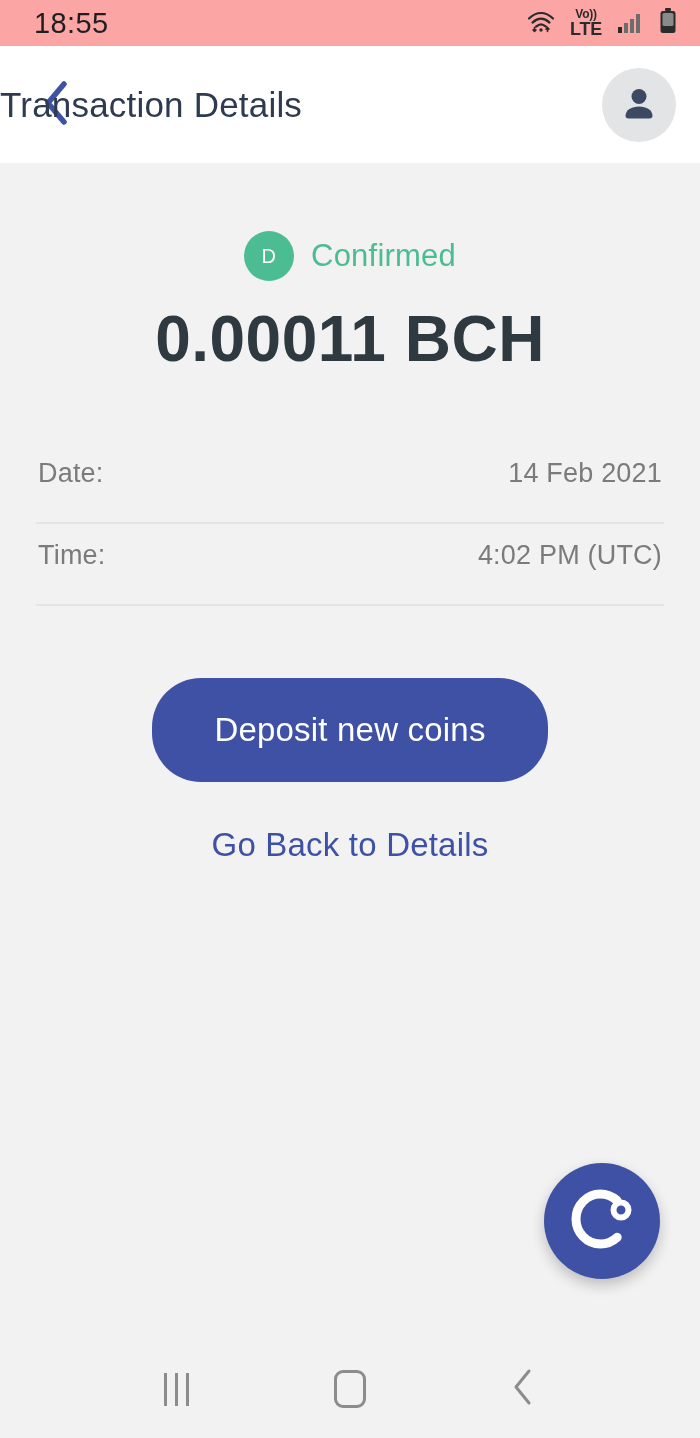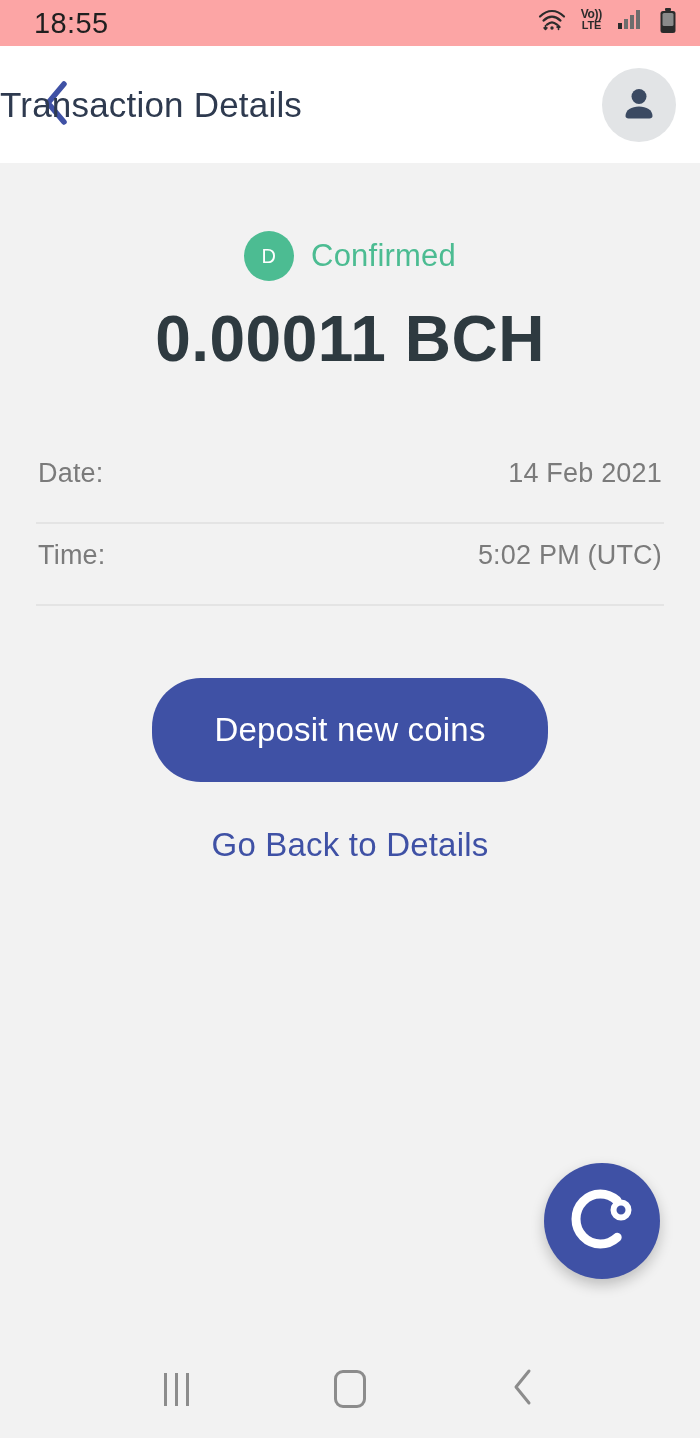--- a/index.html
+++ b/index.html
@@ -24,29 +24,29 @@
     justify-content: space-between;
     padding: 0 22px 0 34px;
     flex: 0 0 46px;
   }
   .status-time {
     color: #1f1f1f;
     font-size: 29px;
     letter-spacing: 0.4px;
     font-family: "Liberation Sans", sans-serif;
   }
-  .status-icons { display: flex; align-items: flex-start; gap: 15px; }
+  .status-icons { display: flex; align-items: flex-end; gap: 15px; }
   .volte {
     display: flex; flex-direction: column;
     align-items: center; justify-content: center;
     line-height: 1;
     color: #2b2b2b;
   }
   .volte .v1 { font-size: 12px; font-weight: bold; letter-spacing: -0.3px; }
-  .volte .v2 { font-size: 11px; font-weight: bold; letter-spacing: -0.2px; }
+  .volte .v2 { font-size: 18px; font-weight: bold; letter-spacing: -0.2px; }
 
   
   .header {
     height: 117px;
     flex: 0 0 117px;
     background: #ffffff;
     display: flex; align-items: center;
     padding: 0 24px 0 28px;
     position: relative;
   }
@@ -269,21 +269,21 @@
 
     <div class="amount">0.00011 BCH</div>
 
     <div class="details">
       <div class="detail-row">
         <span class="detail-key">Date:</span>
         <span class="detail-val">14 Feb 2021</span>
       </div>
       <div class="detail-row">
         <span class="detail-key">Time:</span>
-        <span class="detail-val">5:02 PM (UTC)</span>
+        <span class="detail-val">4:02 PM (UTC)</span>
       </div>
     </div>
 
     <div class="actions">
       <button class="primary-btn">Deposit new coins</button>
       <br>
       <button class="link-btn">Go Back to Details</button>
     </div>
 
     <div class="fab">

